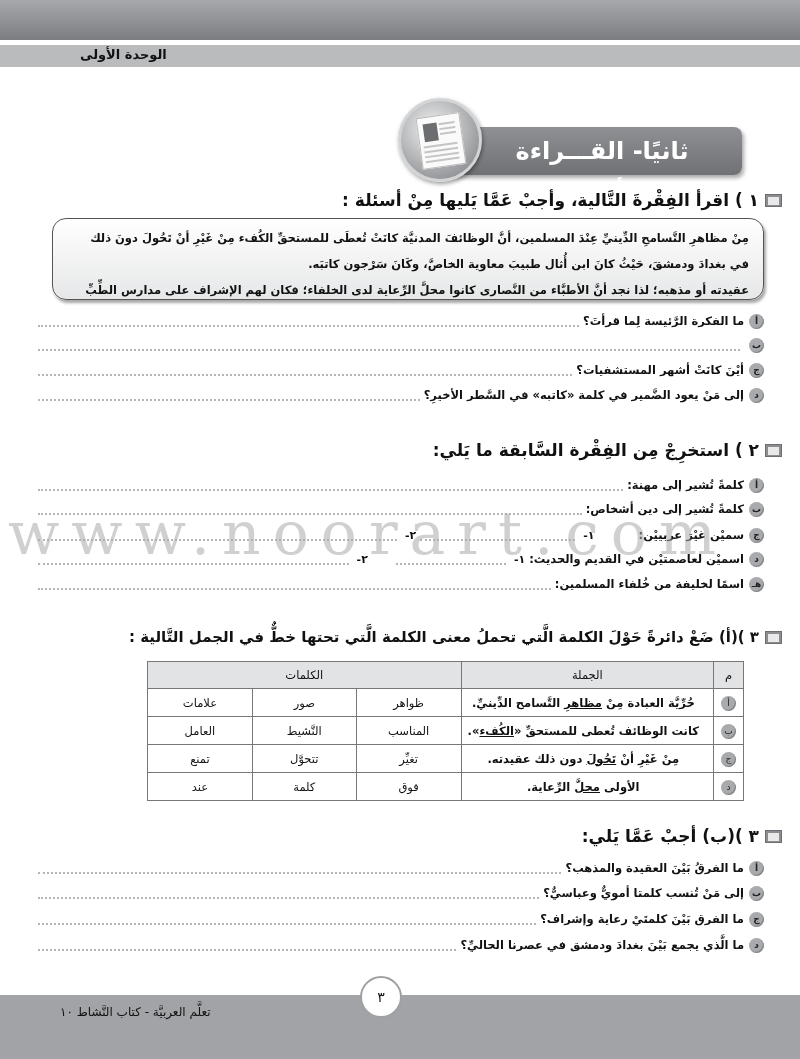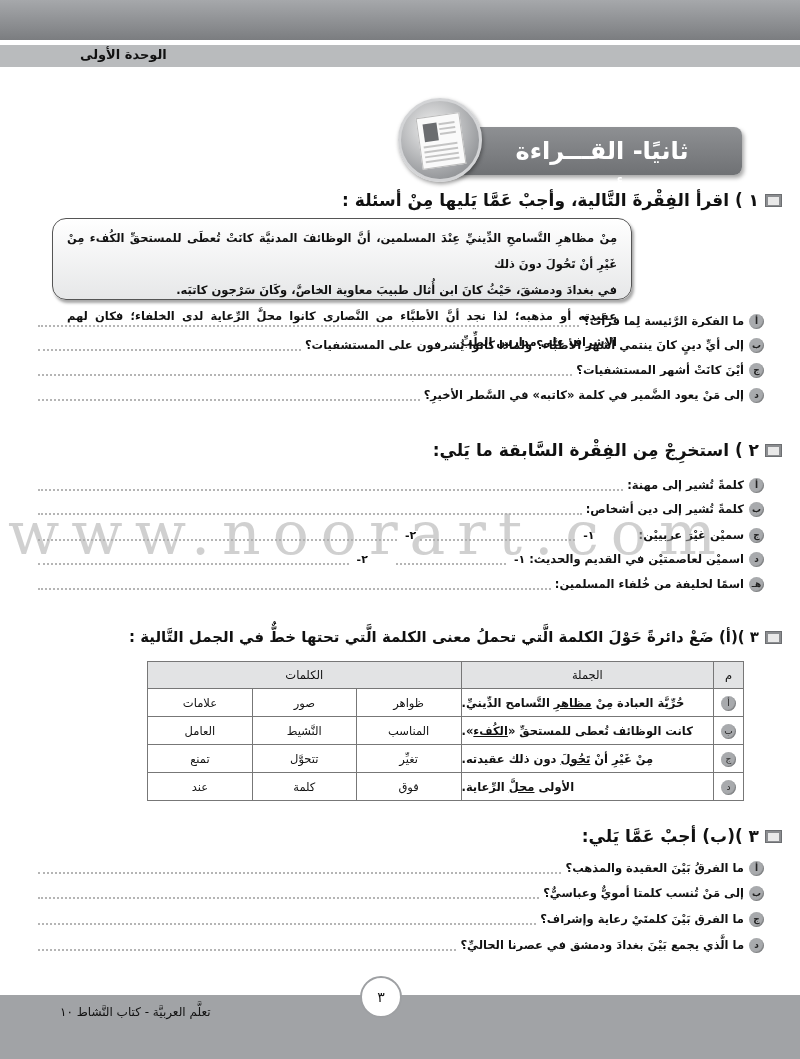--- a/index.html
+++ b/index.html
@@ -23,39 +23,39 @@
   .banner-icon .paper { position: absolute; top: 14px; left: 18px; width: 44px; height: 52px; background: #fafafa;
     transform: rotate(-8deg); border: 1px solid #bbb; }
   .banner-icon .paper .pic { position: absolute; top: 6px; left: 5px; width: 14px; height: 18px; background: #6b6d70; }
   .banner-icon .paper .ln { position: absolute; right: 5px; height: 2px; background: #c4c4c4; }
 
   .q-header { position: absolute; right: 18px; font-size: 17px; font-weight: bold; display: flex; align-items: center; gap: 6px; white-space: nowrap; }
   .book-icon { display: inline-block; width: 17px; height: 13px; background: #8b8d90; border: 1px solid #6c6e71; position: relative; }
   .book-icon::before, .book-icon::after { content: ""; position: absolute; top: 2px; width: 6px; height: 8px; background: #e9e9e9; }
   .book-icon::before { left: 2px; } .book-icon::after { right: 2px; }
 
-  .passage { position: absolute; top: 218px; left: 52px; width: 580px; height: 82px; border: 1.5px solid #555;
+  .passage { position: absolute; top: 218px; left: 52px; width: 712px; height: 82px; border: 1.5px solid #555;
     border-radius: 14px; background: linear-gradient(#ffffff, #e6e7e8); box-shadow: 2px 3px 3px rgba(0,0,0,0.35);
     padding: 6px 14px 0 14px; font-size: 11.5px; font-weight: bold; line-height: 26px; text-align: justify; direction: rtl; }
 
   .qline { position: absolute; right: 36px; left: 38px; height: 22px; display: flex; align-items: center; direction: rtl; font-size: 11.5px; font-weight: bold; }
   .qbadge { flex: 0 0 15px; width: 15px; height: 15px; border-radius: 50%; background: #a8aaad; color: #222;
     font-size: 9px; text-align: center; line-height: 15px; margin-left: 5px; box-shadow: inset -1px -1px 1px rgba(0,0,0,0.25); }
   .qtext { white-space: nowrap; }
   .dots { flex: 1; border-bottom: 2px dotted #b5b5b5; height: 12px; margin-right: 4px; }
   .dots.fixed { flex: 0 0 auto; }
   .num-label { font-size: 11px; margin: 0 4px; white-space: nowrap; }
 
   .watermark { position: absolute; top: 498px; left: 8px; width: 790px; font-family: "DejaVu Serif", serif;
     font-size: 60px; color: rgba(170,170,170,0.55); letter-spacing: 12px; direction: ltr; text-align: left; pointer-events: none; }
 
   table.vocab { position: absolute; top: 661px; left: 147px; width: 597px; border-collapse: collapse; direction: rtl; font-size: 11.5px; }
   table.vocab th, table.vocab td { border: 1px solid #777; height: 28px; text-align: center; }
   table.vocab th { background: #e2e3e4; font-weight: normal; height: 27px; }
-  table.vocab td.sentence { text-align: left; padding-right: 8px; font-weight: bold; }
+  table.vocab td.sentence { text-align: center; padding-right: 8px; font-weight: bold; }
   table.vocab td.idx .qbadge { display: inline-block; margin: 0; }
   .ul { text-decoration: underline; }
 
   .footer-band { position: absolute; top: 995px; left: 0; width: 800px; height: 64px; background: #a1a3a6; }
   .footer-title { position: absolute; top: 1005px; left: 60px; font-size: 12px; color: #111; }
   .page-num { position: absolute; top: 976px; left: 360px; width: 42px; height: 42px; border-radius: 50%; background: #fff;
     border: 2px solid #9ea0a3; text-align: center; line-height: 38px; font-size: 14px; }
 </style>
 </head>
 <body>
@@ -89,21 +89,20 @@
   <div>عقيدته أو مذهبه؛ لذا نجد أنَّ الأطبَّاء من النَّصارى كانوا محلَّ الرِّعاية لدى الخلفاء؛ فكان لهم الإشراف على مدارس الطِّبِّ</div>
 </div>
 
 <div class="qline" style="top:310px;">
   <span class="qbadge">أ</span>
   <span class="qtext">ما الفكرة الرَّئيسة لِما قرأتَ؟</span>
   <span class="dots"></span>
 </div>
 <div class="qline" style="top:334px;">
   <span class="qbadge">ب</span>
-  <span class="qtext">إلى أيِّ دينٍ كانَ ينتمي أشهر الأطبَّاء؟ ولماذا كانوا يُشرفون على المستشفيات؟</span>
   <span class="dots"></span>
 </div>
 <div class="qline" style="top:359px;">
   <span class="qbadge">ج</span>
   <span class="qtext">أيْنَ كانَتْ أشهر المستشفيات؟</span>
   <span class="dots"></span>
 </div>
 <div class="qline" style="top:384px;">
   <span class="qbadge">د</span>
   <span class="qtext">إلى مَنْ يعود الضَّمير في كلمة «كاتبه» في السَّطر الأخيرِ؟</span>

